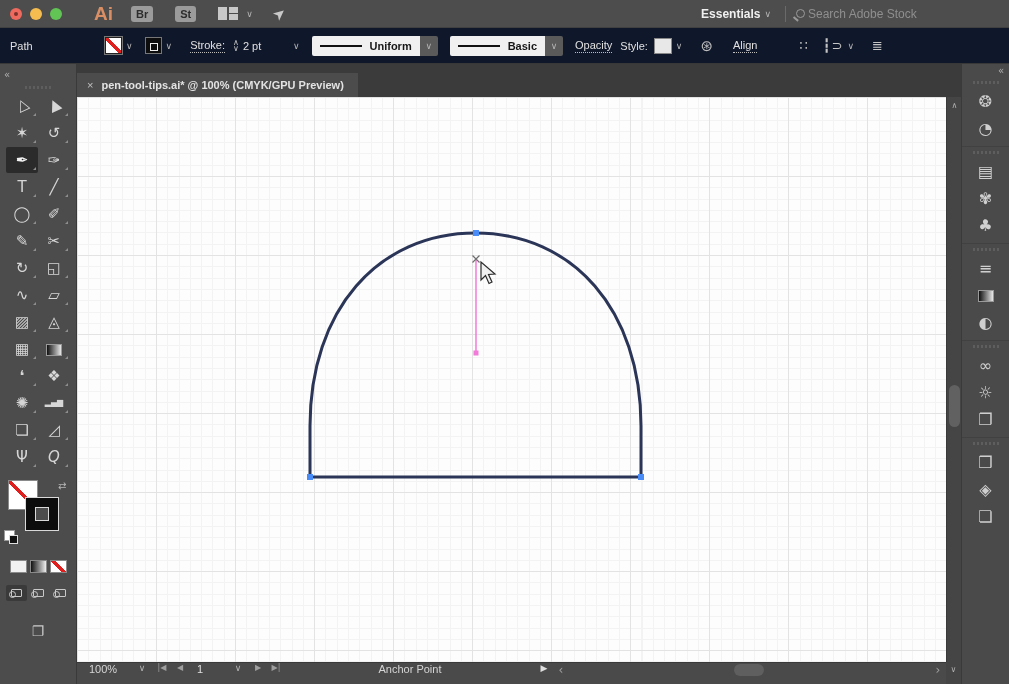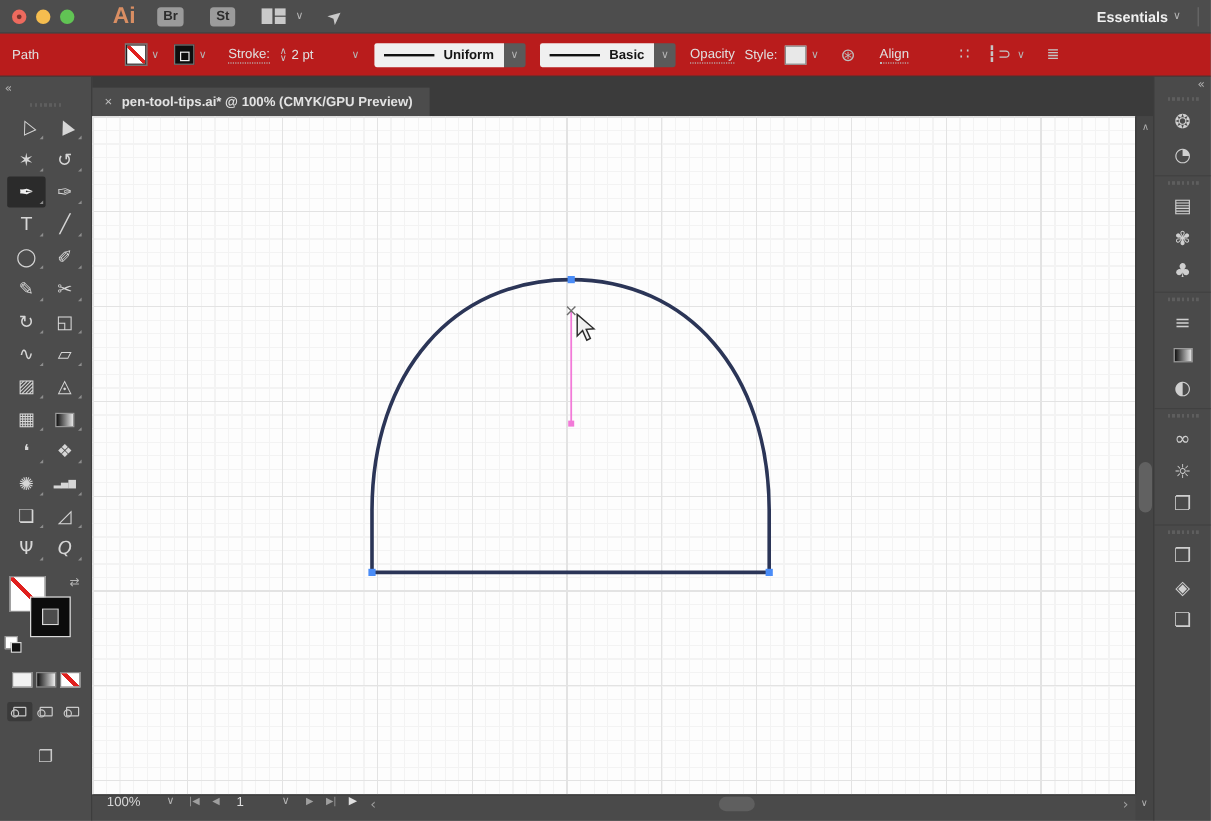--- a/index.html
+++ b/index.html
@@ -29,21 +29,21 @@
   .workspace { font-weight:bold; font-size:12px; color:#f0f0f0; }
   .mbsep { width:1px; height:16px; background:#6a6a6a; margin:0 10px; }
   .searchbox { display:flex; align-items:center; width:205px; margin-right:8px; }
   .sicon { width:9px; height:9px; border:1.5px solid #9a9a9a; border-radius:50%; position:relative; margin-right:3px; }
   .sicon::after { content:""; position:absolute; left:-4px; top:8px; width:6px; height:1.5px; background:#9a9a9a; transform:rotate(40deg); }
   .searchbox input { background:transparent; border:none; outline:none; color:#9a9a9a; font-size:12px; width:170px;
                      font-family:"Liberation Sans",sans-serif; }
   .searchbox input::placeholder { color:#8f8f8f; }
 
   
-  .controlbar { position:absolute; left:0; top:28px; width:1009px; height:36px; background:#b91c1c;
+  .controlbar { position:absolute; left:0; top:28px; width:1009px; height:36px; background:#0f172a;
                 border-bottom:1px solid #383838; display:flex; align-items:center; font-size:11px; color:#e0e0e0; }
   .ctl-label { margin-left:10px; width:95px; }
   .sw-none { width:17px; height:17px; background:
       linear-gradient(45deg, transparent 43%, #e0201e 43%, #e0201e 57%, transparent 57%), #fff;
       border:1px solid #222; outline:1px solid #777; }
   .sw-strokeproxy { width:17px; height:17px; background:#0d0d0d; border:1px solid #777; position:relative; margin-left:8px; }
   .sw-strokeproxy::after { content:""; position:absolute; left:4.5px; top:4.5px; width:6px; height:6px; border:1.5px solid #ededed; }
   .u { border-bottom:1px dotted #bdbdbd; padding-bottom:1px; }
   .gap8 { margin-left:8px; } .gap14 { margin-left:14px; } .gap20 { margin-left:20px; }
   .stepper { display:flex; flex-direction:column; line-height:6px; font-size:8px; color:#c5c5c5; margin:0 4px 0 8px; }
@@ -146,20 +146,24 @@
   <span class="ailogo">Ai</span>
   <span class="appbtn">Br</span>
   <span class="appbtn">St</span>
   <span class="wsicon"></span>
   <span class="chev">∨</span>
   <span class="rocket ic">➤</span>
   <span class="mbspacer"></span>
   <span class="workspace">Essentials</span>
   <span class="chev">∨</span>
   <span class="mbsep"></span>
+  <div class="searchbox">
+    <span class="sicon"></span>
+    <input type="text" placeholder="Search Adobe Stock" style="">
+  </div>
 </div>
 
 <div class="controlbar">
   <span class="ctl-label">Path</span>
   <span class="sw-none"></span>
   <span class="chev">∨</span>
   <span class="sw-strokeproxy"></span>
   <span class="chev">∨</span>
   <span class="u gap14">Stroke:</span>
   <span class="stepper ic">
@@ -311,19 +315,20 @@
 
 <div class="statusbar">
   <span class="sb-zoom">100%</span>
   <span class="sbchev">∨</span>
   <span class="sbnav">|◀</span>
   <span class="sbnav">◀</span>
   <span class="abox">1</span>
   <span class="sbchev">∨</span>
   <span class="sbnav">▶</span>
   <span class="sbnav">▶|</span>
+  <span class="sbstatus">Anchor Point</span>
   <span class="sbplay">▶</span>
   <span class="hleft ic">‹</span>
   <div class="htrack">
     <div class="hthumb"></div>
   </div>
   <span class="hright ic">›</span>
 </div>
 
 </body></html>

